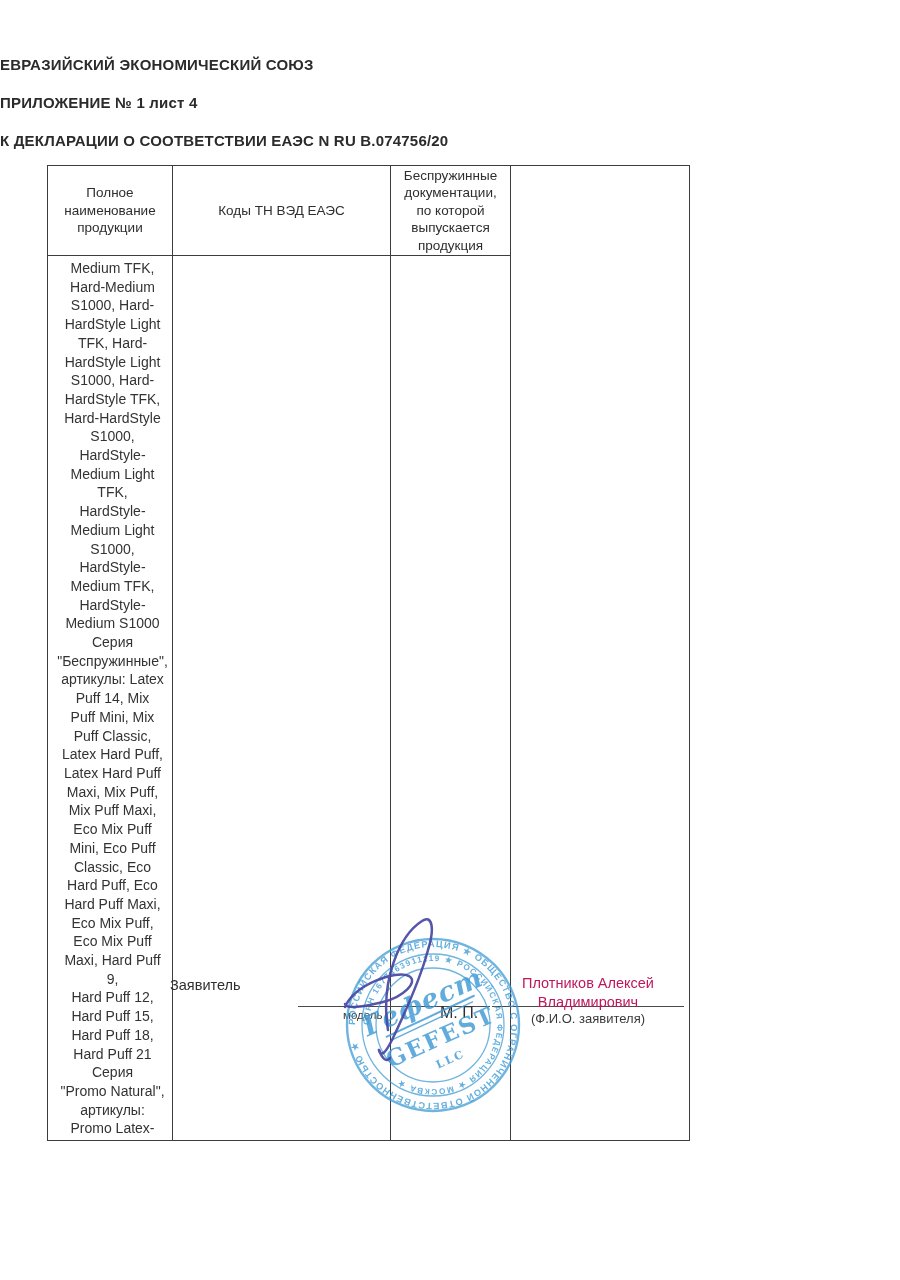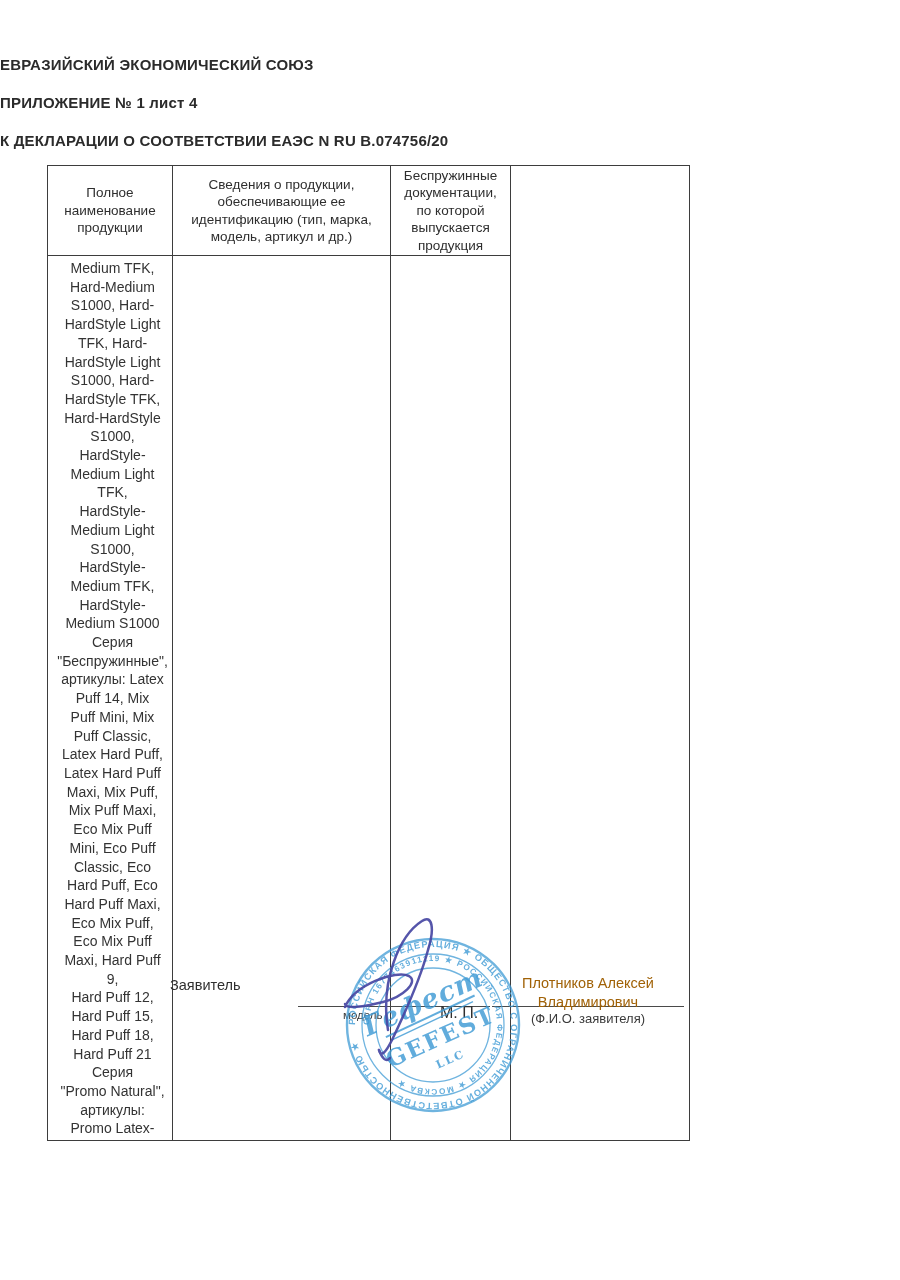--- a/index.html
+++ b/index.html
@@ -30,42 +30,42 @@
   }
   .body-cell{font-size:14px;line-height:18.7px;color:#333;}
   .ident-text{
     white-space:pre-line;text-align:center;padding:3px 4px 0 9px;
   }
   .sig-label{position:absolute;font-size:14.5px;color:#2f2f2f;}
   .sig-line{position:absolute;height:0;border-top:1.5px solid #4a4a4a;}
   .small-caption{position:absolute;font-size:11.5px;color:#3a3a3a;}
   .fio-block{
     position:absolute;left:498px;top:974px;width:180px;text-align:center;
-    font-size:14.5px;line-height:18.5px;color:#a16207;
+    font-size:14.5px;line-height:18.5px;color:#be185d;
   }
   .fio-caption{
     position:absolute;left:492px;top:1011px;width:192px;text-align:center;
     font-size:13px;color:#3a3a3a;
   }
   .mp-label{position:absolute;left:440px;top:1004px;font-size:16px;color:#2f2f2f;}
   .stamp-wrap{position:absolute;left:343px;top:935px;width:180px;height:180px;pointer-events:none;}
   .signature-wrap{position:absolute;left:330px;top:908px;width:140px;height:165px;pointer-events:none;}
 </style>
 </head>
 <body>
 
 <div class="doc-header">
   <div class="h-line">ЕВРАЗИЙСКИЙ ЭКОНОМИЧЕСКИЙ СОЮЗ</div>
   <div class="h-line">ПРИЛОЖЕНИЕ № 1 лист 4</div>
   <div class="h-line">К ДЕКЛАРАЦИИ О СООТВЕТСТВИИ ЕАЭС N RU В.074756/20</div>
 </div>
 
 <div class="decl-table">
   <div class="cell head-row head-cell">Полное наименование продукции</div>
-  <div class="cell head-row head-cell">Сведения о продукции, обеспечивающие ее идентификацию (тип, марка, модель, артикул и др.)</div>
+  <div class="cell head-row head-cell">Коды ТН ВЭД ЕАЭС</div>
   <div class="cell head-row head-cell">Беспружинные документации, по которой выпускается продукция</div>
 
   <div class="cell body-cell"></div>
   <div class="cell body-cell ident-text">Medium TFK, Hard-Medium
 S1000, Hard-HardStyle Light
 TFK, Hard-HardStyle Light
 S1000, Hard-HardStyle TFK,
 Hard-HardStyle S1000,
 HardStyle-Medium Light TFK,
 HardStyle-Medium Light S1000,

